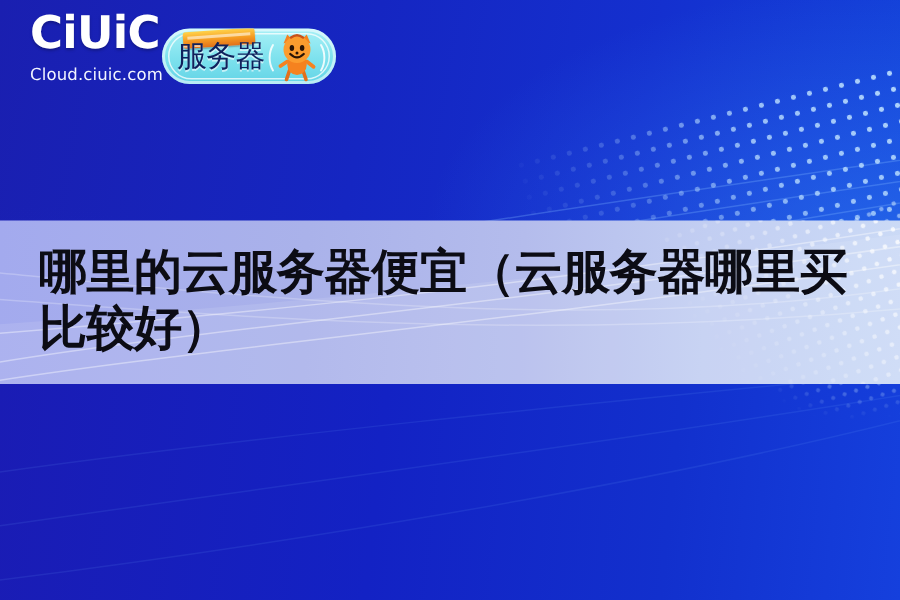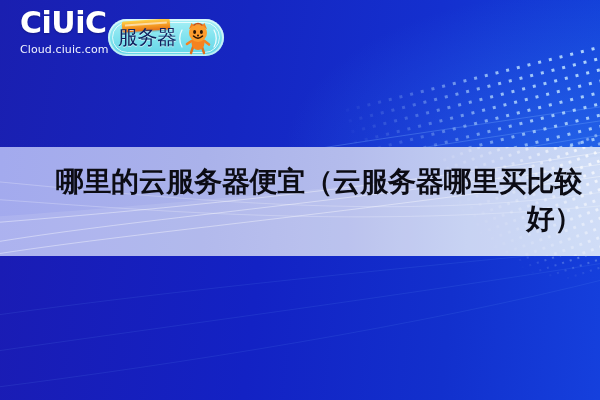--- a/index.html
+++ b/index.html
@@ -168,26 +168,25 @@
     transform: rotate(-20deg);
     -webkit-mask-image: linear-gradient(250deg, #000 5%, rgba(0,0,0,0.35) 50%, rgba(0,0,0,0) 85%);
     mask-image: linear-gradient(250deg, #000 5%, rgba(0,0,0,0.35) 50%, rgba(0,0,0,0) 85%);
   }
   .title {
     position: absolute;
     left: 26px;
     top: 16px;
     width: 556px;
     color: #0c0c14;
-    font-size: 28px;
+    font-size: 32px;
     font-weight: bold;
     line-height: 37px;
     letter-spacing: -0.3px;
     word-break: break-all;
-    text-align: right;
   }
 
   
   .lower {
     position: absolute;
     left: 0;
     top: 256px;
     width: 600px;
     height: 144px;
     background: linear-gradient(96deg, #1a1cb4 0%, #1322c4 42%, #1230cd 74%, #1540dd 100%);

